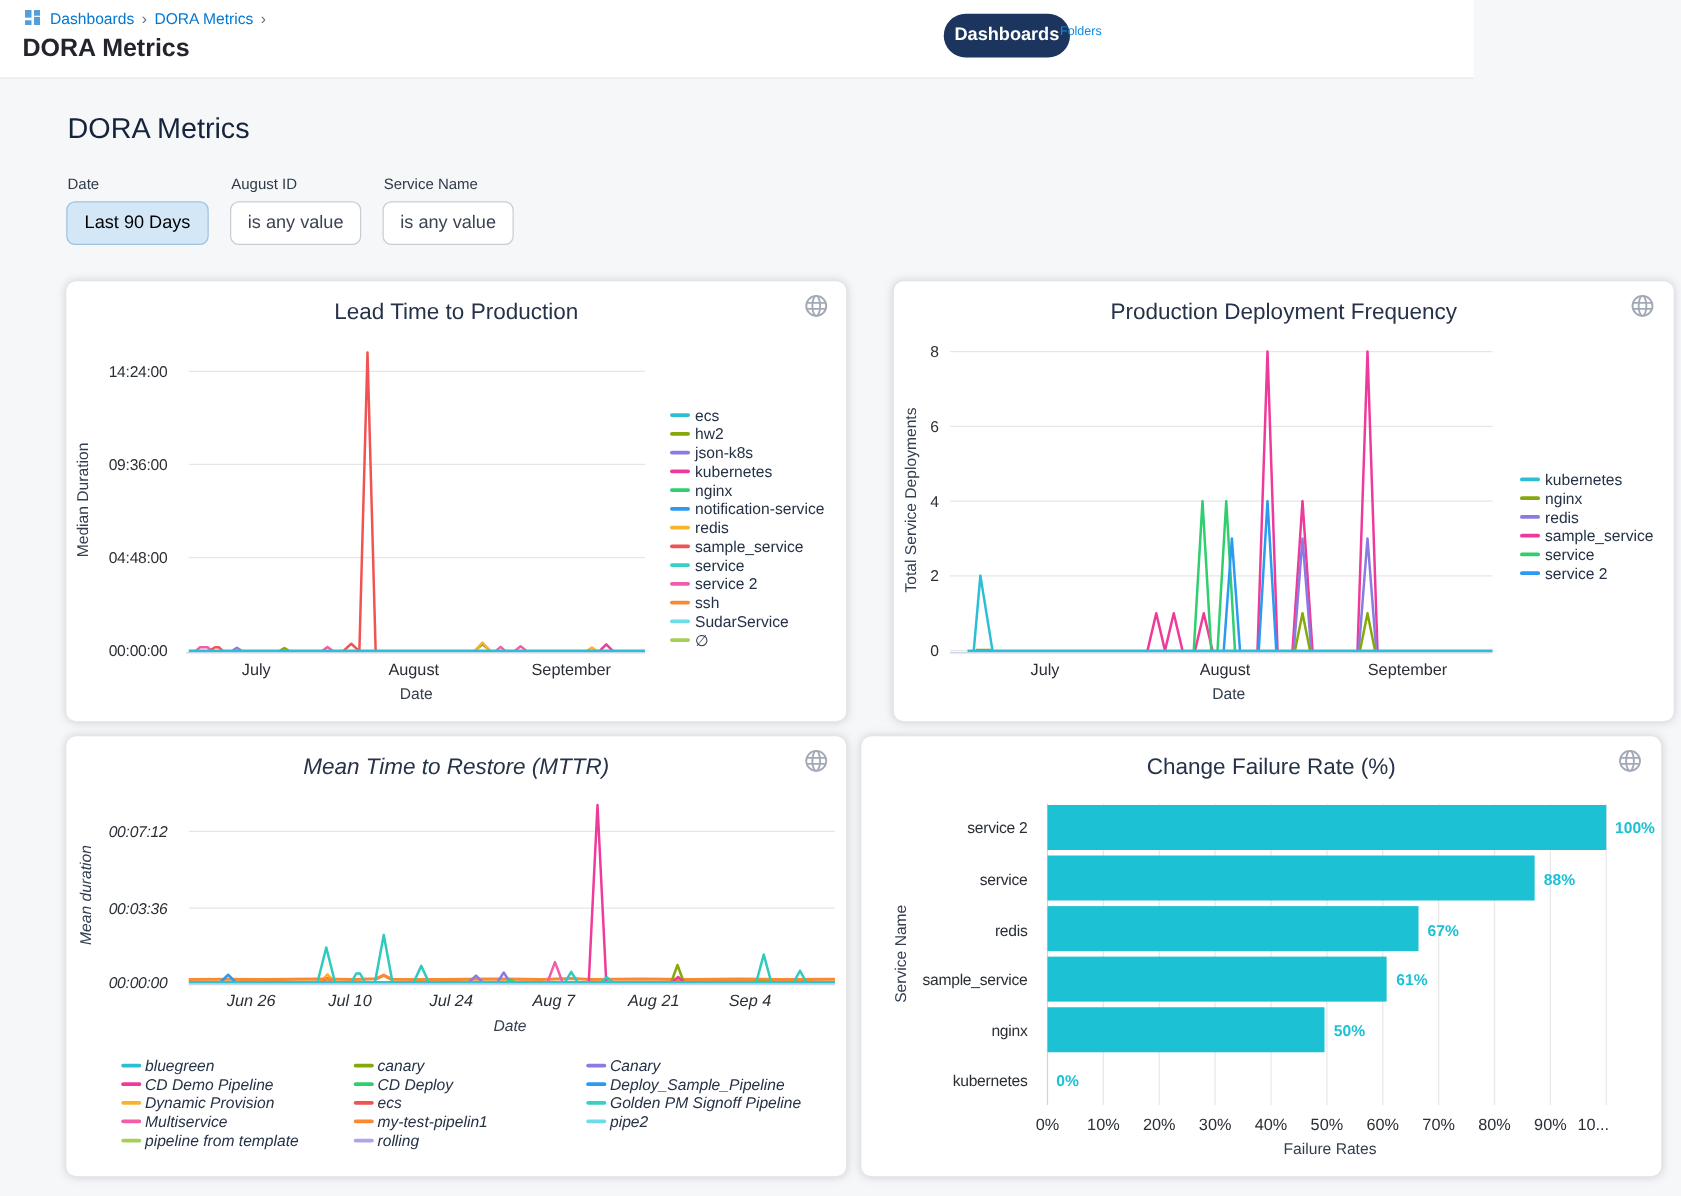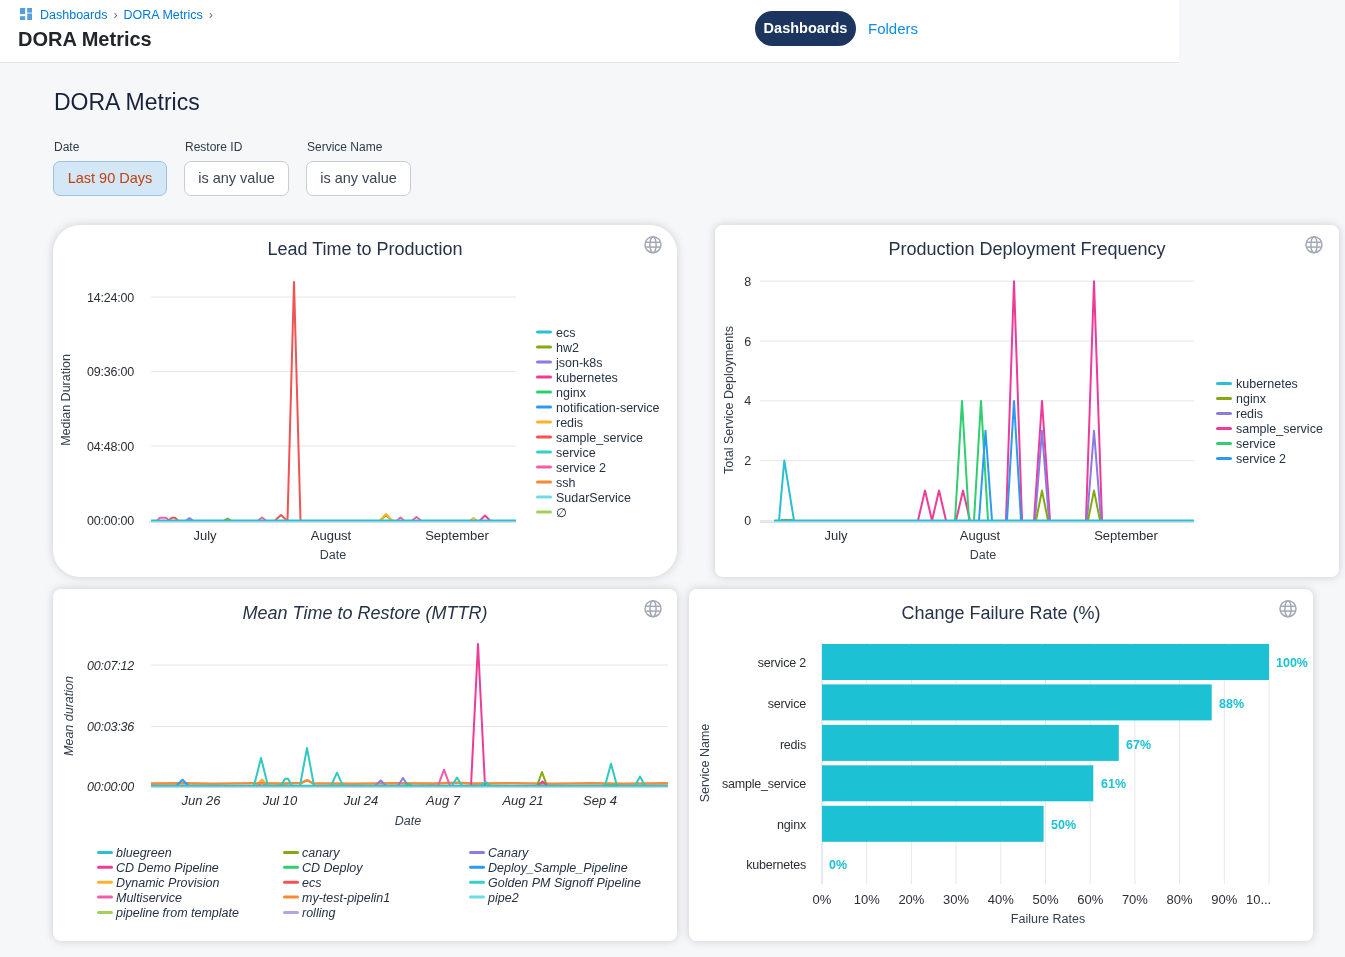--- a/index.html
+++ b/index.html
@@ -3,32 +3,32 @@
 <meta charset="utf-8">
 <style>
   html,body{margin:0;padding:0;}
   body{width:1345px;height:957px;background:#F6F7F9;font-family:"Liberation Sans",sans-serif;position:relative;overflow:hidden;}
   .abs{position:absolute;}
   #header{position:absolute;left:0;top:0;width:1179px;height:62px;background:#FFFFFF;border-bottom:1px solid #E3E5E9;}
   .crumb{position:absolute;left:40px;top:8px;font-size:12.5px;color:#0278D5;}
   .crumb .sep{color:#6B6D85;margin:0 2.5px;}
   #hdrtitle{position:absolute;left:18px;top:28px;font-size:20px;font-weight:bold;color:#22252B;}
   #pill{position:absolute;left:755px;top:11px;width:101px;height:35px;background:#1B355F;border-radius:17.5px;color:#FFFFFF;font-size:14.5px;font-weight:bold;text-align:center;line-height:35px;}
-  #folders{position:absolute;left:868px;top:20px;font-size:15px;color:#0D8CE4;}
+  #folders{position:absolute;left:848px;top:20px;font-size:10px;color:#0D8CE4;}
   #sectitle{position:absolute;left:54px;top:89px;font-size:23px;font-weight:400;color:#16233C;}
   .flabel{position:absolute;font-size:12px;color:#2F3A48;}
   .fbtn{position:absolute;top:161px;height:33px;border-radius:7px;font-size:14.5px;text-align:center;line-height:33px;}
-  #fdate{left:53px;width:112px;background:#D4E7F7;border:1px solid #9FC2E0;color:#c2410c;}
+  #fdate{left:53px;width:112px;background:#D4E7F7;border:1px solid #9FC2E0;color:#000000;}
   #fproj{left:184px;width:103px;background:#FFFFFF;border:1px solid #CBCDD6;color:#3C4452;}
   #fserv{left:306px;width:103px;background:#FFFFFF;border:1px solid #CBCDD6;color:#3C4452;}
   .card{position:absolute;width:624px;height:352px;background:#FFFFFF;border-radius:8px;box-shadow:0 0 8px rgba(96,97,112,0.28);}
-  #card1{left:53px;top:225px;border-radius:27px;}
+  #card1{left:53px;top:225px;}
   #card2{left:715px;top:225px;}
   #card3{left:53px;top:589px;font-style:italic;}
-  #card4{left:689px;top:589px;}
+  #card4{left:689px;top:589px;padding-left:16px;}
   svg{display:block;}
   text{font-family:"Liberation Sans",sans-serif;}
 </style>
 </head>
 <body>
 <div id="header">
   <svg class="abs" style="left:20px;top:8px" width="12" height="12" viewBox="0 0 12 12">
     <g fill="#539FDB">
       <rect x="0" y="0" width="5.2" height="6.1"></rect>
       <rect x="7.2" y="0" width="4.8" height="4.6"></rect>
@@ -36,21 +36,21 @@
       <rect x="7.2" y="5.5" width="4.8" height="6.5"></rect>
     </g>
   </svg>
   <div class="crumb">Dashboards <span class="sep">›</span> DORA Metrics <span class="sep">›</span></div>
   <div id="hdrtitle">DORA Metrics</div>
   <div id="pill">Dashboards</div>
   <div id="folders">Folders</div>
 </div>
 <div id="sectitle">DORA Metrics</div>
 <div class="flabel" style="left:54px;top:140px;">Date</div>
-<div class="flabel" style="left:185px;top:140px;">Restore ID</div>
+<div class="flabel" style="left:185px;top:140px;">August ID</div>
 <div class="flabel" style="left:307px;top:140px;">Service Name</div>
 <div class="fbtn" id="fdate">Last 90 Days</div>
 <div class="fbtn" id="fproj">is any value</div>
 <div class="fbtn" id="fserv">is any value</div>
 
 <div class="card" id="card1">
 <svg width="624" height="352" viewBox="0 0 624 352">
 <text x="312" y="30" font-size="18" fill="#263248" text-anchor="middle">Lead Time to Production</text>
 <g stroke="#A2A9B6" stroke-width="1.5" fill="none">
   <circle cx="600" cy="19.7" r="8"></circle>

